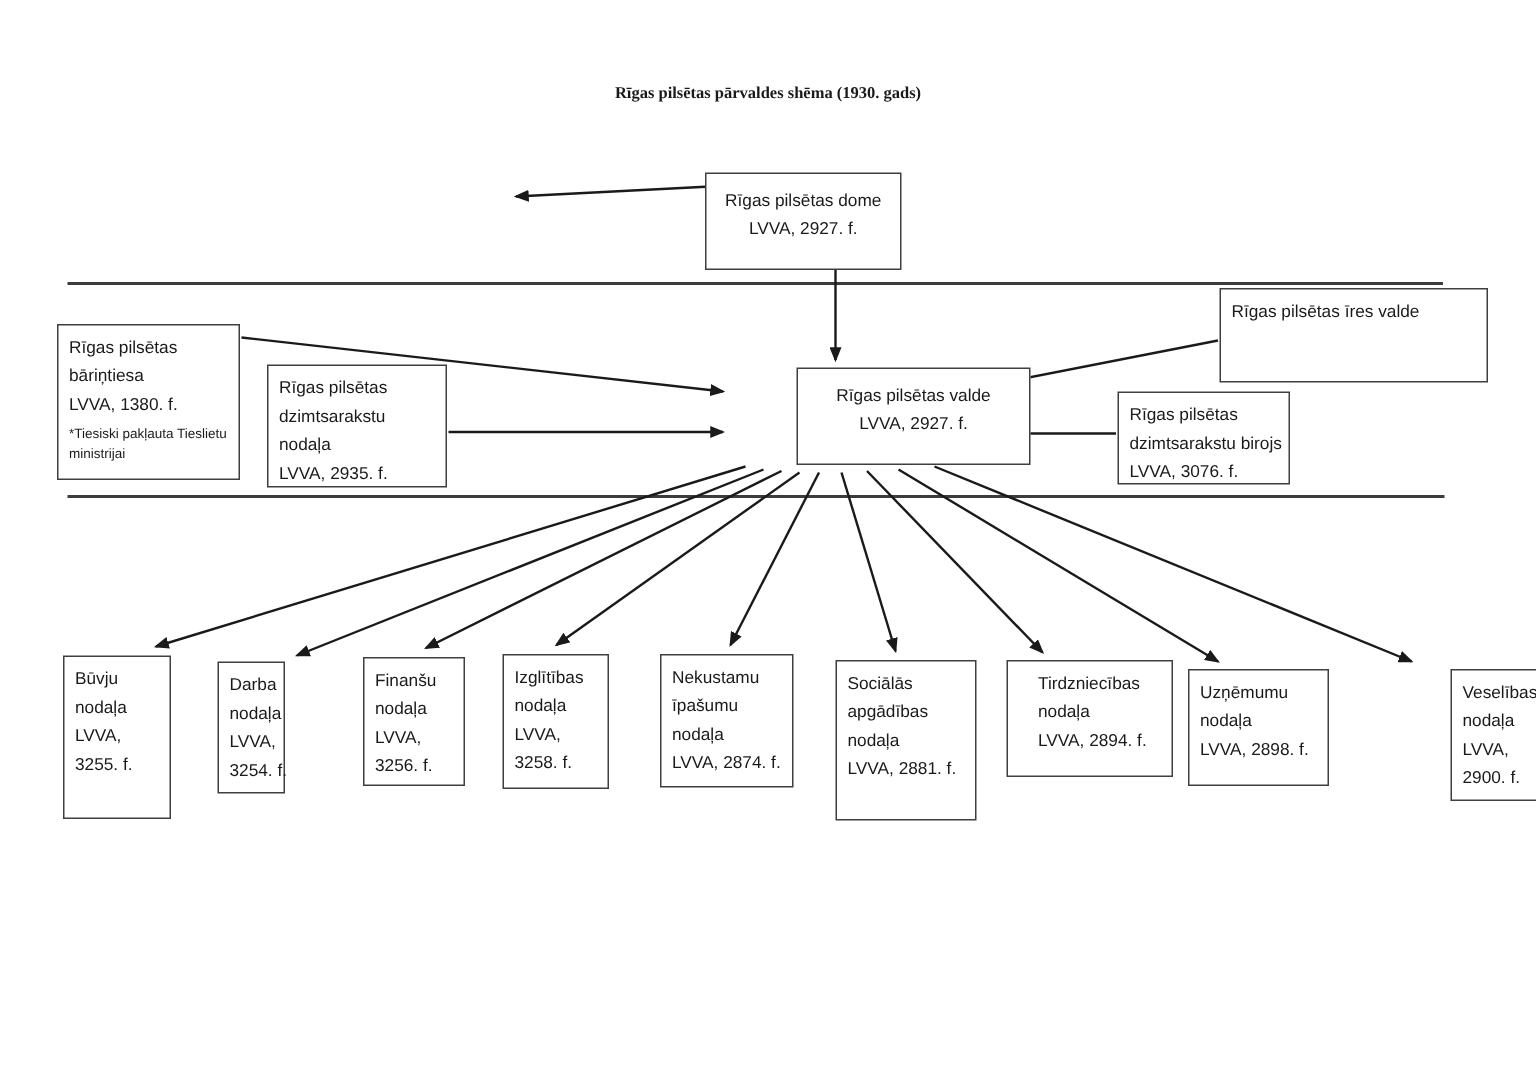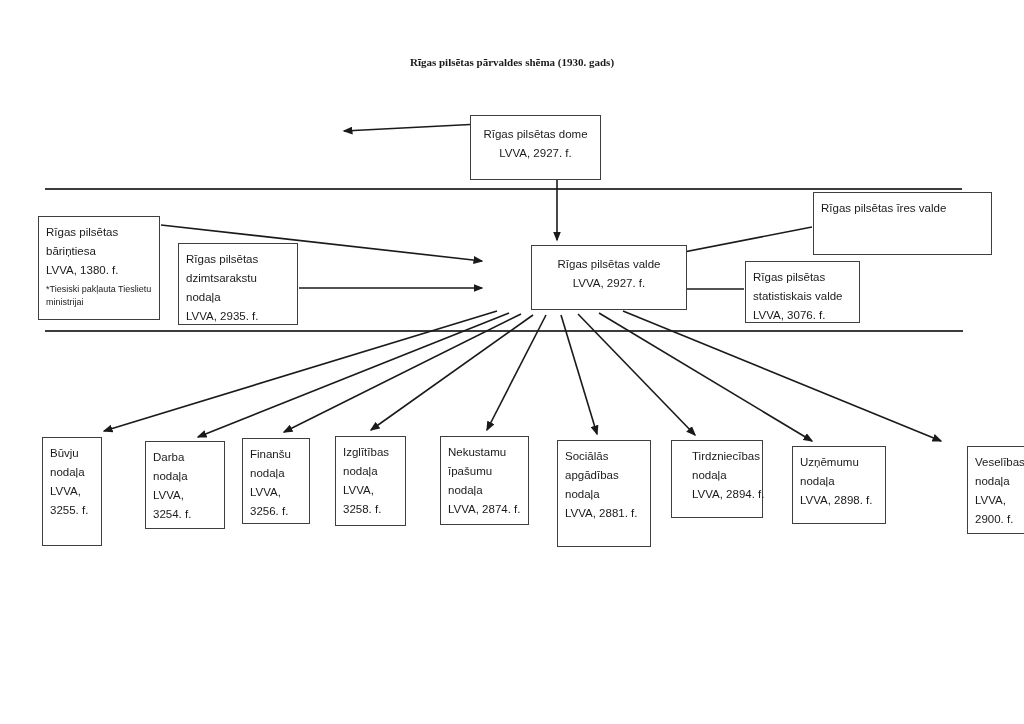--- a/index.html
+++ b/index.html
@@ -28,27 +28,27 @@
   svg.overlay .divider{stroke:#3c3c3c; stroke-width:2; fill:none;}
   marker#ah path{fill:var(--line);}
   
   #n-revizijas     {left:201px; top:103px; width:136px; height:70px;}
   #n-dome          {left:470px; top:101px; width:131px; height:65px;margin-top:14px;}
   #n-barintiesa    {left:38px;  top:216px; width:122px; height:104px;}
   #n-dzimtsarakstu {left:178px; top:243px; width:120px; height:82px;}
   #n-valde         {left:487px; top:245px; width:156px; height:65px;margin-left:44px;}
   #n-ires          {left:813px; top:192px; width:179px; height:63px;}
   #n-statistikas   {left:745px; top:261px; width:115px; height:62px;}
-  #n-buvju         {left:42px;  top:437px; width:60px;  height:109px;}
-  #n-darba         {left:145px; top:441px; width:80px;  height:88px;}
+  #n-buvju         {left:42px;  top:437px; width:72px;  height:109px;}
+  #n-darba         {left:145px; top:441px; width:45px;  height:88px;}
   #n-finansu       {left:242px; top:438px; width:68px;  height:86px;}
   #n-izglitibas    {left:335px; top:436px; width:71px;  height:90px;}
   #n-nekustamu     {left:440px; top:436px; width:89px;  height:89px;}
   #n-socialas      {left:557px; top:440px; width:94px;  height:107px;}
-  #n-tirdzniecibas {left:671px; top:440px; width:92px;  height:78px;padding-left:20px;}
+  #n-tirdzniecibas {left:671px; top:440px; width:111px;  height:78px;padding-left:20px;}
   #n-uznemumu      {left:792px; top:446px; width:94px;  height:78px;}
   #n-veselibas     {left:922px; top:446px; width:77px;  height:88px;margin-left:45px;}
 </style>
 </head>
 <body>
 
 <div id="canvas">
 
   <div id="page-title">Rīgas pilsētas pārvaldes shēma (1930. gads)</div>
 
@@ -108,21 +108,21 @@
       <div class="ln">Rīgas pilsētas valde</div>
       <div class="ln">LVVA, 2927. f.</div>
     </div>
 
   <div id="n-ires" class="box">
       <div class="ln">Rīgas pilsētas īres valde</div>
     </div>
 
   <div id="n-statistikas" class="box">
       <div class="ln">Rīgas pilsētas</div>
-      <div class="ln">statistiskais valde</div>
+      <div class="ln">dzimtsarakstu birojs</div>
       <div class="ln">LVVA, 3076. f.</div>
     </div>
 
   <div id="n-buvju" class="box">
       <div class="ln">Būvju</div>
       <div class="ln">nodaļa</div>
       <div class="ln">LVVA,</div>
       <div class="ln">3255. f.</div>
     </div>
   <div id="n-darba" class="box">

